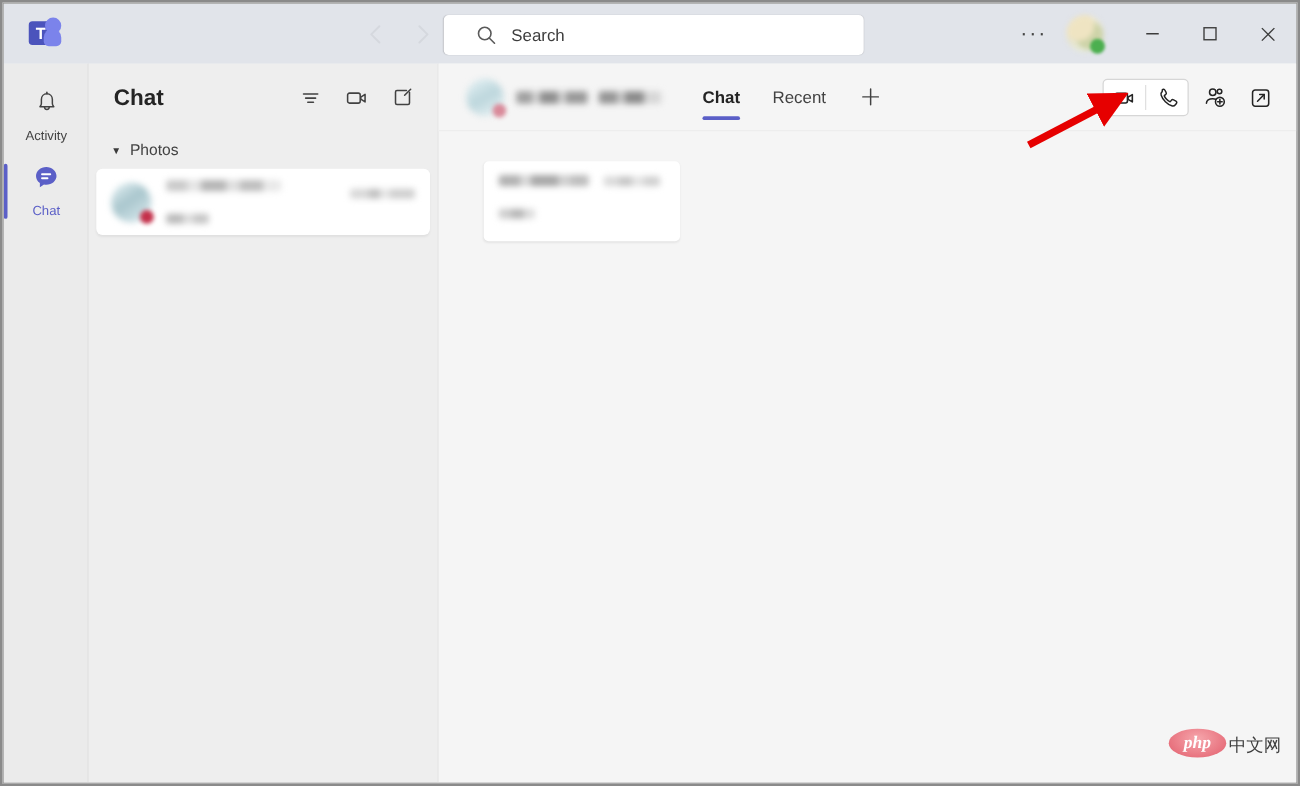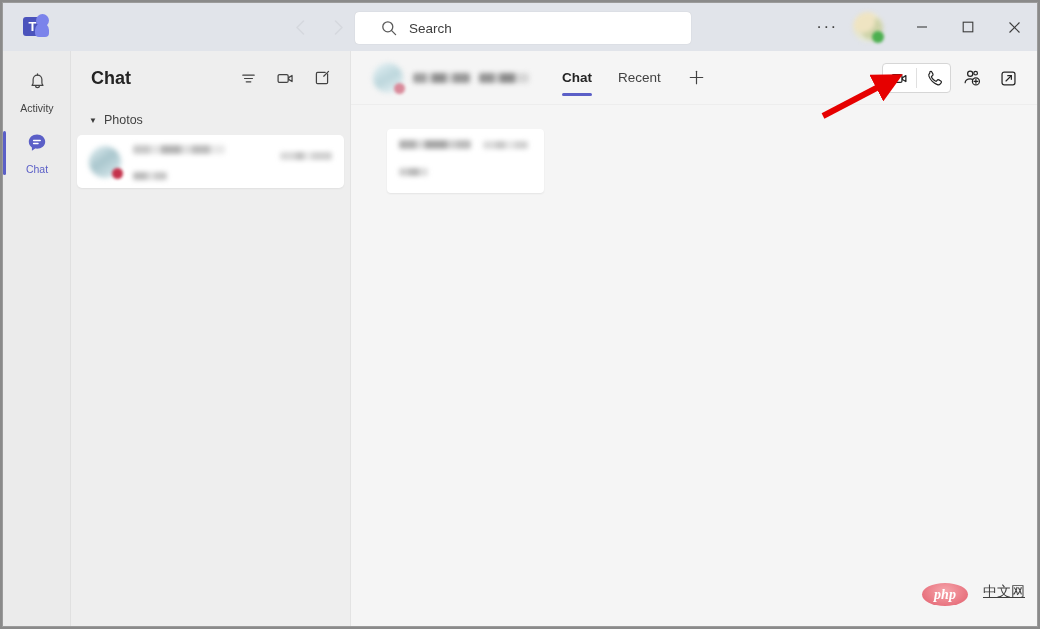--- a/index.html
+++ b/index.html
@@ -239,30 +239,30 @@
     box-shadow: 0 1px 2px rgba(0,0,0,.07);
   }
   .msg-row1 { display: flex; align-items: center; gap: 12px; }
 
   
   .arrow-svg { position: absolute; left: 0; top: 0; pointer-events: none; }
 
   
   .watermark {
     position: absolute; right: 12px; bottom: 20px;
-    display: flex; align-items: flex-start; gap: 15px;
+    display: flex; align-items: flex-end; gap: 2px;
   }
   .wm-php {
     width: 46px; height: 23px; border-radius: 50%;
     background: radial-gradient(ellipse at 50% 35%, #f6a6ac 0%, #e8737f 70%, #dd5f6e 100%);
     color: #fff; font-style: italic; font-weight: bold;
     font-size: 14px; text-align: center; line-height: 23px;
     font-family: "Liberation Serif", serif;
   }
-  .wm-cn { color: #3e3e3e; font-size: 14px; text-decoration: underline; }
+  .wm-cn { color: #3e3e3e; font-size: 14px; }
 </style>
 </head>
 <body>
 
 <div class="window">
 
   <div class="titlebar">
 
     <div class="teams-logo">
       <div class="logo-sq">T</div>

